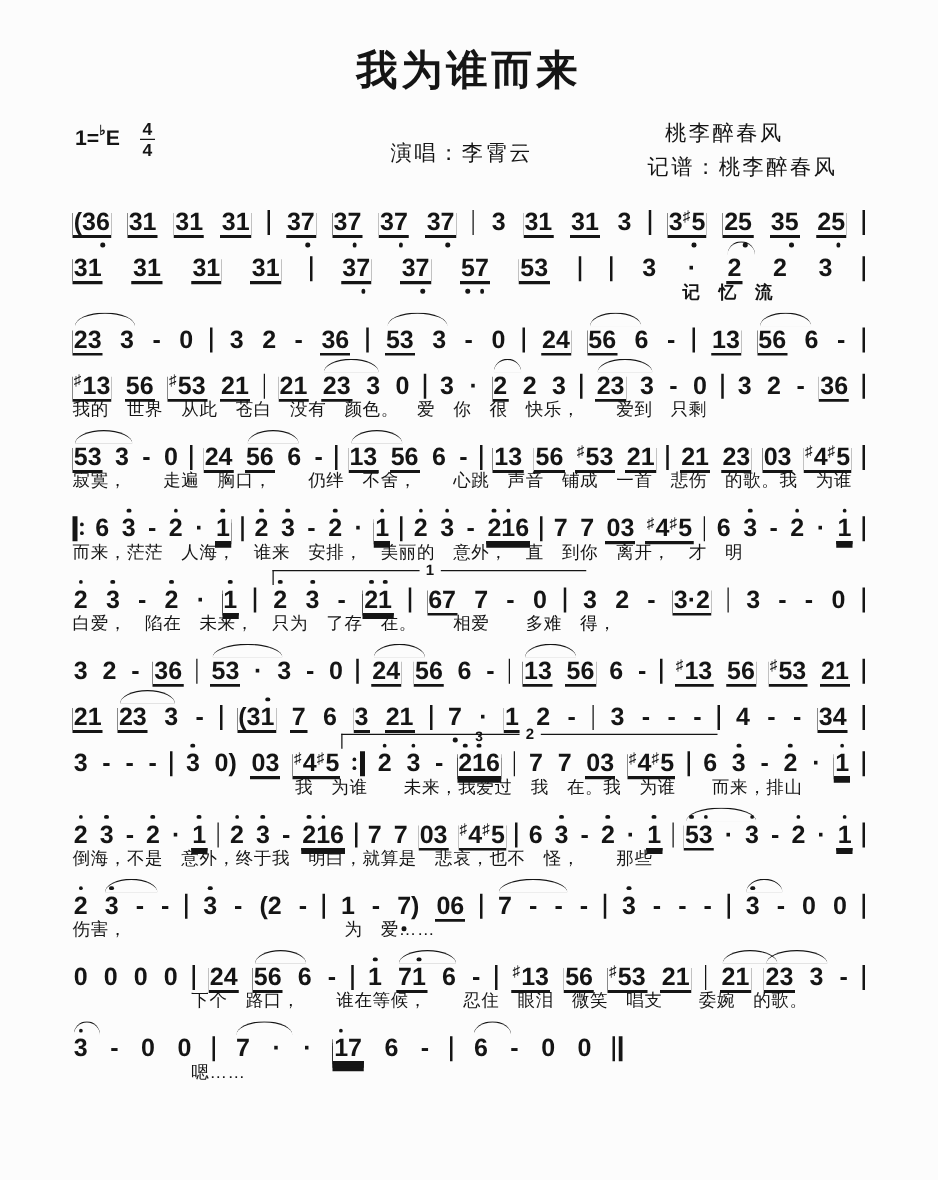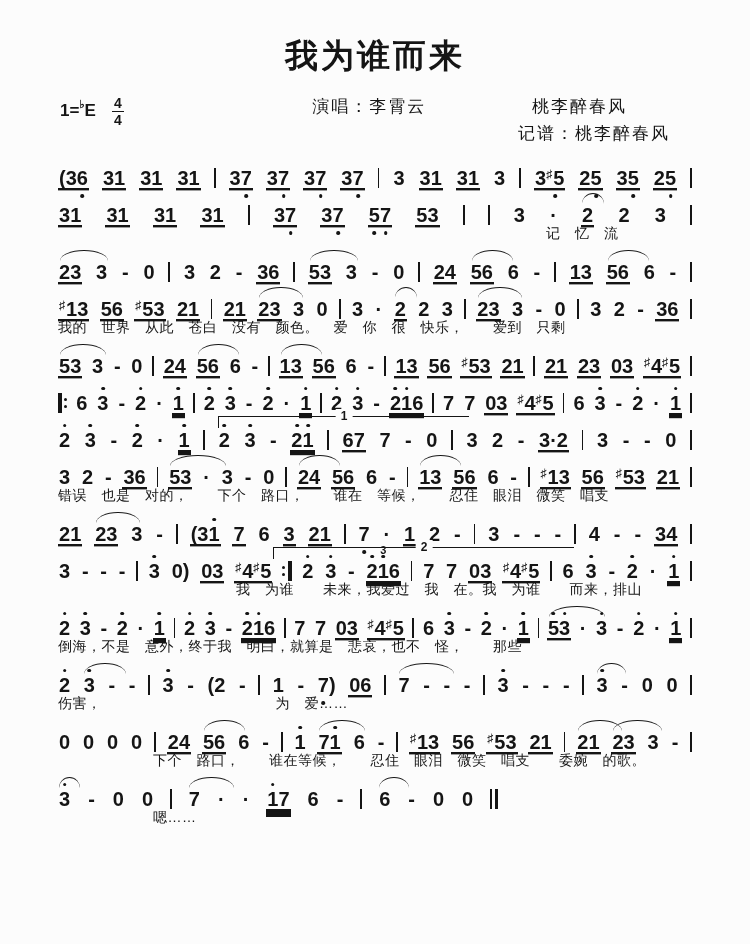--- a/index.html
+++ b/index.html
@@ -8,21 +8,21 @@
   .page{padding:34px 58px 0 58px;position:relative;}
   h1{margin:0 0 8px 0;text-align:center;font-size:33px;font-weight:900;letter-spacing:3px;
      font-family:Liberation Serif, serif;}
   .meta{position:relative;height:64px;font-size:16px;}
   .key{position:absolute;left:2px;top:8px;font-weight:700;font-size:17px;display:inline-flex;align-items:center;}
   .flat{font-size:11px;vertical-align:7px;position:relative;top:-6px;font-weight:700;}
   .ts{display:inline-flex;flex-direction:column;align-items:center;margin-left:16px;line-height:1;
       font-size:14px;font-weight:700;transform:translateY(1px);}
   .ts .num{border-bottom:1.6px solid #151515;padding:0 2px 1px 2px;font-style:normal;}
   .ts .den{padding-top:1px;font-style:normal;}
-  .singer{position:absolute;left:50%;transform:translateX(-55%);top:8px;letter-spacing:2px;font-size:17px;}
+  .singer{position:absolute;left:50%;transform:translateX(-55%);top:24px;letter-spacing:2px;font-size:17px;}
   .author{position:absolute;left:474px;top:8px;letter-spacing:2px;font-size:17px;}
   .transcriber{position:absolute;left:460px;top:35px;letter-spacing:2px;font-size:17px;}
   .sys{position:relative;}
   .notes{display:flex;justify-content:space-between;align-items:flex-end;height:24px;padding-top:13px;}
   .notes.nojust{justify-content:flex-start;gap:16px;}
   .tk{position:relative;display:inline-flex;align-items:flex-end;font-weight:700;font-size:20px;
       line-height:1;padding:0 1px;}
   .u1{box-shadow:0 2.4px 0 #151515;}
   .u2{box-shadow:0 2.4px 0 #151515,0 5.2px 0 #151515;}
   .u3{box-shadow:0 2.4px 0 #151515,0 5.2px 0 #151515,0 8px 0 #151515;}
@@ -203,21 +203,21 @@
           <span class="tk">
             <span class="un">2</span>
           </span>
           <span class="tk">
             <span class="un">3</span>
           </span>
           <span class="bgr">
             <i class="bthin"></i>
           </span>
         </div>
-        <div class="lyrics" style="padding-left: 488px;">记　忆　流</div>
+        <div class="lyrics" style="padding-left: 488px; font-weight: bold;">记　忆　流</div>
       </div>
       <div class="sys">
         <div class="notes">
           <span class="tk u1">
             <span class="un">2</span>
             <span class="un">3</span>
             <i class="arc" style="width: 200%;"></i>
           </span>
           <span class="tk">
             <span class="un">3</span>
@@ -483,20 +483,21 @@
             <span class="un">3</span>
           </span>
           <span class="tk u1">
             <span class="un"><i class="sh">♯</i>4</span>
             <span class="un"><i class="sh">♯</i>5</span>
           </span>
           <span class="bgr">
             <i class="bthin"></i>
           </span>
         </div>
+        <div class="lyrics">寂寞，　　走遍　胸口，　　仍绊　不舍，　　心跳　声音　铺成　一首　悲伤　的歌。我　为谁</div>
       </div>
       <div class="sys">
         <div class="notes">
           <span class="bgr">
             <i class="bthick"></i>
             <span class="rdots">
               <i></i>
               <i></i>
             </span>
           </span>
@@ -591,20 +592,21 @@
           <span class="tk">
             <span class="un">·</span>
           </span>
           <span class="tk u2">
             <span class="un da">1</span>
           </span>
           <span class="bgr">
             <i class="bthin"></i>
           </span>
         </div>
+        <div class="lyrics">而来，茫茫　人海，　谁来　安排，　美丽的　意外，　直　到你　离开，　才　明</div>
       </div>
       <div class="sys">
         <div class="notes">
           <span class="tk">
             <span class="un da">2</span>
           </span>
           <span class="tk">
             <span class="un da">3</span>
           </span>
           <span class="tk">
@@ -683,20 +685,21 @@
           <span class="tk">
             <span class="un">0</span>
           </span>
           <span class="bgr">
             <i class="bthin"></i>
           </span>
         </div>
         <div class="volta" style="left: 160px; width: 250px;">
           <span class="vlabel">1</span>
         </div>
+        <div class="lyrics">白爱，　陷在　未来，　只为　了存　在。　　相爱　　多难　得，</div>
       </div>
       <div class="sys">
         <div class="notes">
           <span class="tk">
             <span class="un">3</span>
           </span>
           <span class="tk">
             <span class="un">2</span>
           </span>
           <span class="tk">
@@ -778,21 +781,20 @@
             <span class="un">3</span>
           </span>
           <span class="tk u1">
             <span class="un">2</span>
             <span class="un">1</span>
           </span>
           <span class="bgr">
             <i class="bthin"></i>
           </span>
         </div>
-        <div class="lyrics">错误　也是　对的，　　下个　路口，　　谁在　等候，　　忍住　眼泪　微笑　唱支</div>
       </div>
       <div class="sys">
         <div class="notes">
           <span class="tk u1">
             <span class="un">2</span>
             <span class="un">1</span>
           </span>
           <span class="tk u1">
             <span class="un">2</span>
             <span class="un">3</span>

